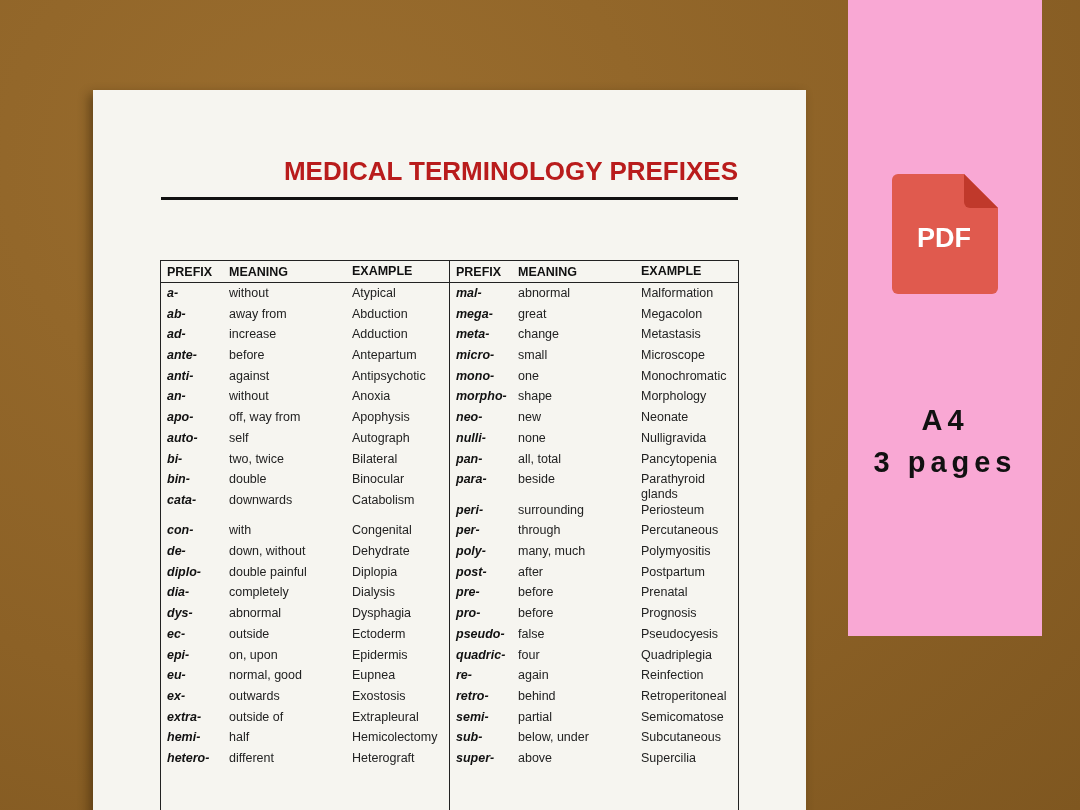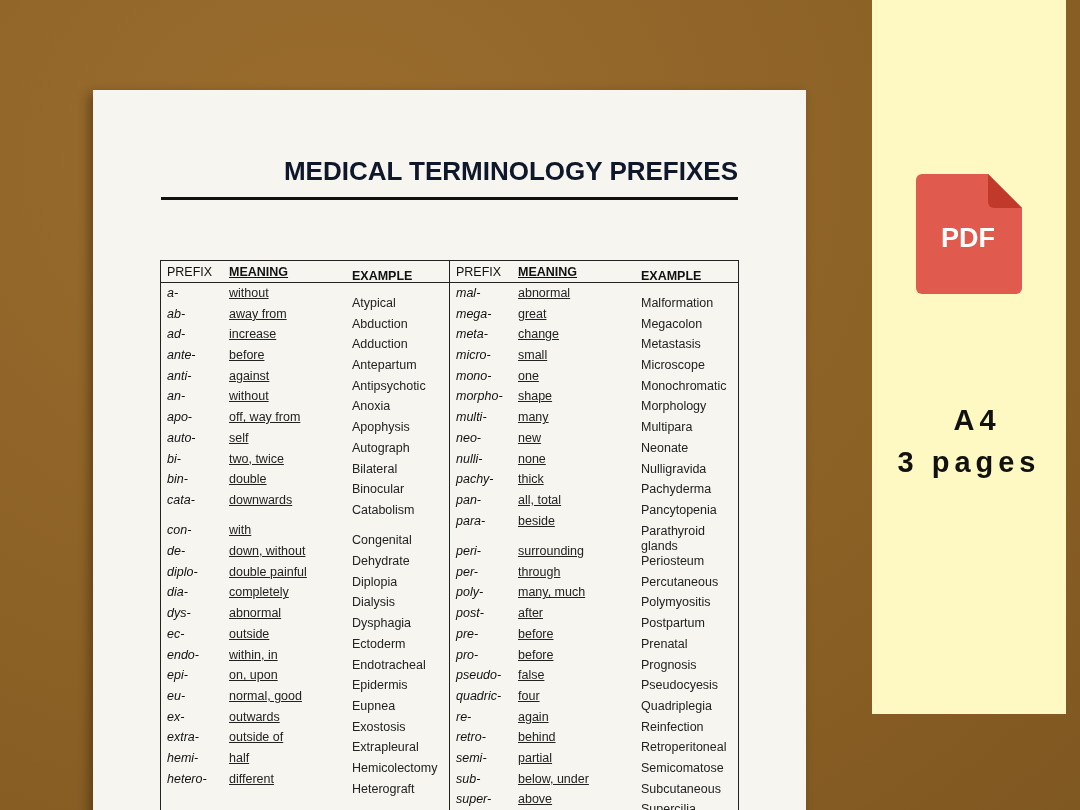--- a/index.html
+++ b/index.html
@@ -9,46 +9,46 @@
     background-image: radial-gradient(ellipse at 30% 20%, #9a6d2e 0%, #8c6126 60%, #7f5720 100%);
     font-family:"Liberation Sans", sans-serif;
   }
   .page {
     position:absolute; left:93px; top:90px; width:713px; height:740px;
     background:#f6f5f0;
     box-shadow: -4px 4px 10px rgba(40,25,5,0.45);
   }
   .title {
     position:absolute; left:68px; top:66px; width:577px; text-align:right;
-    font-size:26px; font-weight:bold; color:#0f172a; letter-spacing:0px;
+    font-size:26px; font-weight:bold; color:#b91c1c; letter-spacing:0px;
   }
   .title-rule {
     position:absolute; left:68px; top:107px; width:577px; height:3px; background:#111;
   }
   .table-wrap {
     position:absolute; left:67px; top:170px; width:579px; height:640px;
     border:1.5px solid #222; border-bottom:none; box-sizing:border-box;
     display:flex;
   }
   .half { width:50%; position:relative; }
   .half.left { border-right:1.5px solid #222; }
   .hdr {
     height:21px; border-bottom:1.5px solid #222; display:flex; align-items:center;
     font-size:12.5px; font-weight:bold; color:#111;
   }
   .row { display:flex; font-size:12.5px; color:#222; height:20.7px; align-items:flex-start; padding-top:1px; box-sizing:border-box; }
   .row.tall { height:30.5px; }
-  .c1 { width:68px; padding-left:6px; box-sizing:border-box; font-weight:normal; font-style:italic; color:#111; }
-  .c2 { width:123px;text-decoration:underline; }
-  .c3 { flex:1; line-height:15px;margin-top:10px; }
+  .c1 { width:68px; padding-left:6px; box-sizing:border-box; font-weight:bold; font-style:italic; color:#111; }
+  .c2 { width:123px; }
+  .c3 { flex:1; line-height:15px; }
   .hdr .c1 { font-style:normal; }
   .first { margin-top:2px; }
 
   .side-panel {
-    position:absolute; left:872px; top:0; width:194px; height:714px; background:#fef9c3;
+    position:absolute; left:848px; top:0; width:194px; height:636px; background:#f9a8d4;
   }
   .pdf-icon { position:absolute; left:44px; top:174px; }
   .spec {
     position:absolute; left:0; width:194px; text-align:center;
     font-size:29px; font-weight:bold; color:#111; letter-spacing:5px;
   }
 </style>
 </head>
 <body>
 
@@ -141,25 +141,20 @@
           </div>
           <div class="row">
             <div class="c1">dys-</div>
             <div class="c2">abnormal</div>
             <div class="c3">Dysphagia</div>
           </div>
           <div class="row">
             <div class="c1">ec-</div>
             <div class="c2">outside</div>
             <div class="c3">Ectoderm</div>
-          </div>
-          <div class="row">
-            <div class="c1">endo-</div>
-            <div class="c2">within, in</div>
-            <div class="c3">Endotracheal</div>
           </div>
           <div class="row">
             <div class="c1">epi-</div>
             <div class="c2">on, upon</div>
             <div class="c3">Epidermis</div>
           </div>
           <div class="row">
             <div class="c1">eu-</div>
             <div class="c2">normal, good</div>
             <div class="c3">Eupnea</div>
@@ -217,38 +212,28 @@
             <div class="c1">mono-</div>
             <div class="c2">one</div>
             <div class="c3">Monochromatic</div>
           </div>
           <div class="row">
             <div class="c1">morpho-</div>
             <div class="c2">shape</div>
             <div class="c3">Morphology</div>
           </div>
           <div class="row">
-            <div class="c1">multi-</div>
-            <div class="c2">many</div>
-            <div class="c3">Multipara</div>
-          </div>
-          <div class="row">
             <div class="c1">neo-</div>
             <div class="c2">new</div>
             <div class="c3">Neonate</div>
           </div>
           <div class="row">
             <div class="c1">nulli-</div>
             <div class="c2">none</div>
             <div class="c3">Nulligravida</div>
-          </div>
-          <div class="row">
-            <div class="c1">pachy-</div>
-            <div class="c2">thick</div>
-            <div class="c3">Pachyderma</div>
           </div>
           <div class="row">
             <div class="c1">pan-</div>
             <div class="c2">all, total</div>
             <div class="c3">Pancytopenia</div>
           </div>
           <div class="row tall">
             <div class="c1">para-</div>
             <div class="c2">beside</div>
             <div class="c3">Parathyroid glands</div>
@@ -324,15 +309,15 @@
 </div>
 
 <div class="side-panel">
   <div class="pdf-icon">
     <svg width="106" height="120" viewBox="0 0 106 120">
       <path d="M6 0 H72 L106 34 V114 a6 6 0 0 1 -6 6 H6 a6 6 0 0 1 -6 -6 V6 a6 6 0 0 1 6 -6 Z" fill="#e05a4e"></path>
       <path d="M72 0 L106 34 H78 a6 6 0 0 1 -6 -6 Z" fill="#c0392b"></path>
       <text x="52" y="73" text-anchor="middle" font-family="Liberation Sans, sans-serif" font-weight="bold" font-size="27" fill="#ffffff">PDF</text>
     </svg>
   </div>
-  <div class="spec" style="top:404px;margin-left:8px;">A4</div>
+  <div class="spec" style="top:404px;">A4</div>
   <div class="spec" style="top:446px;">3 pages</div>
 </div>
 
 </body></html>

